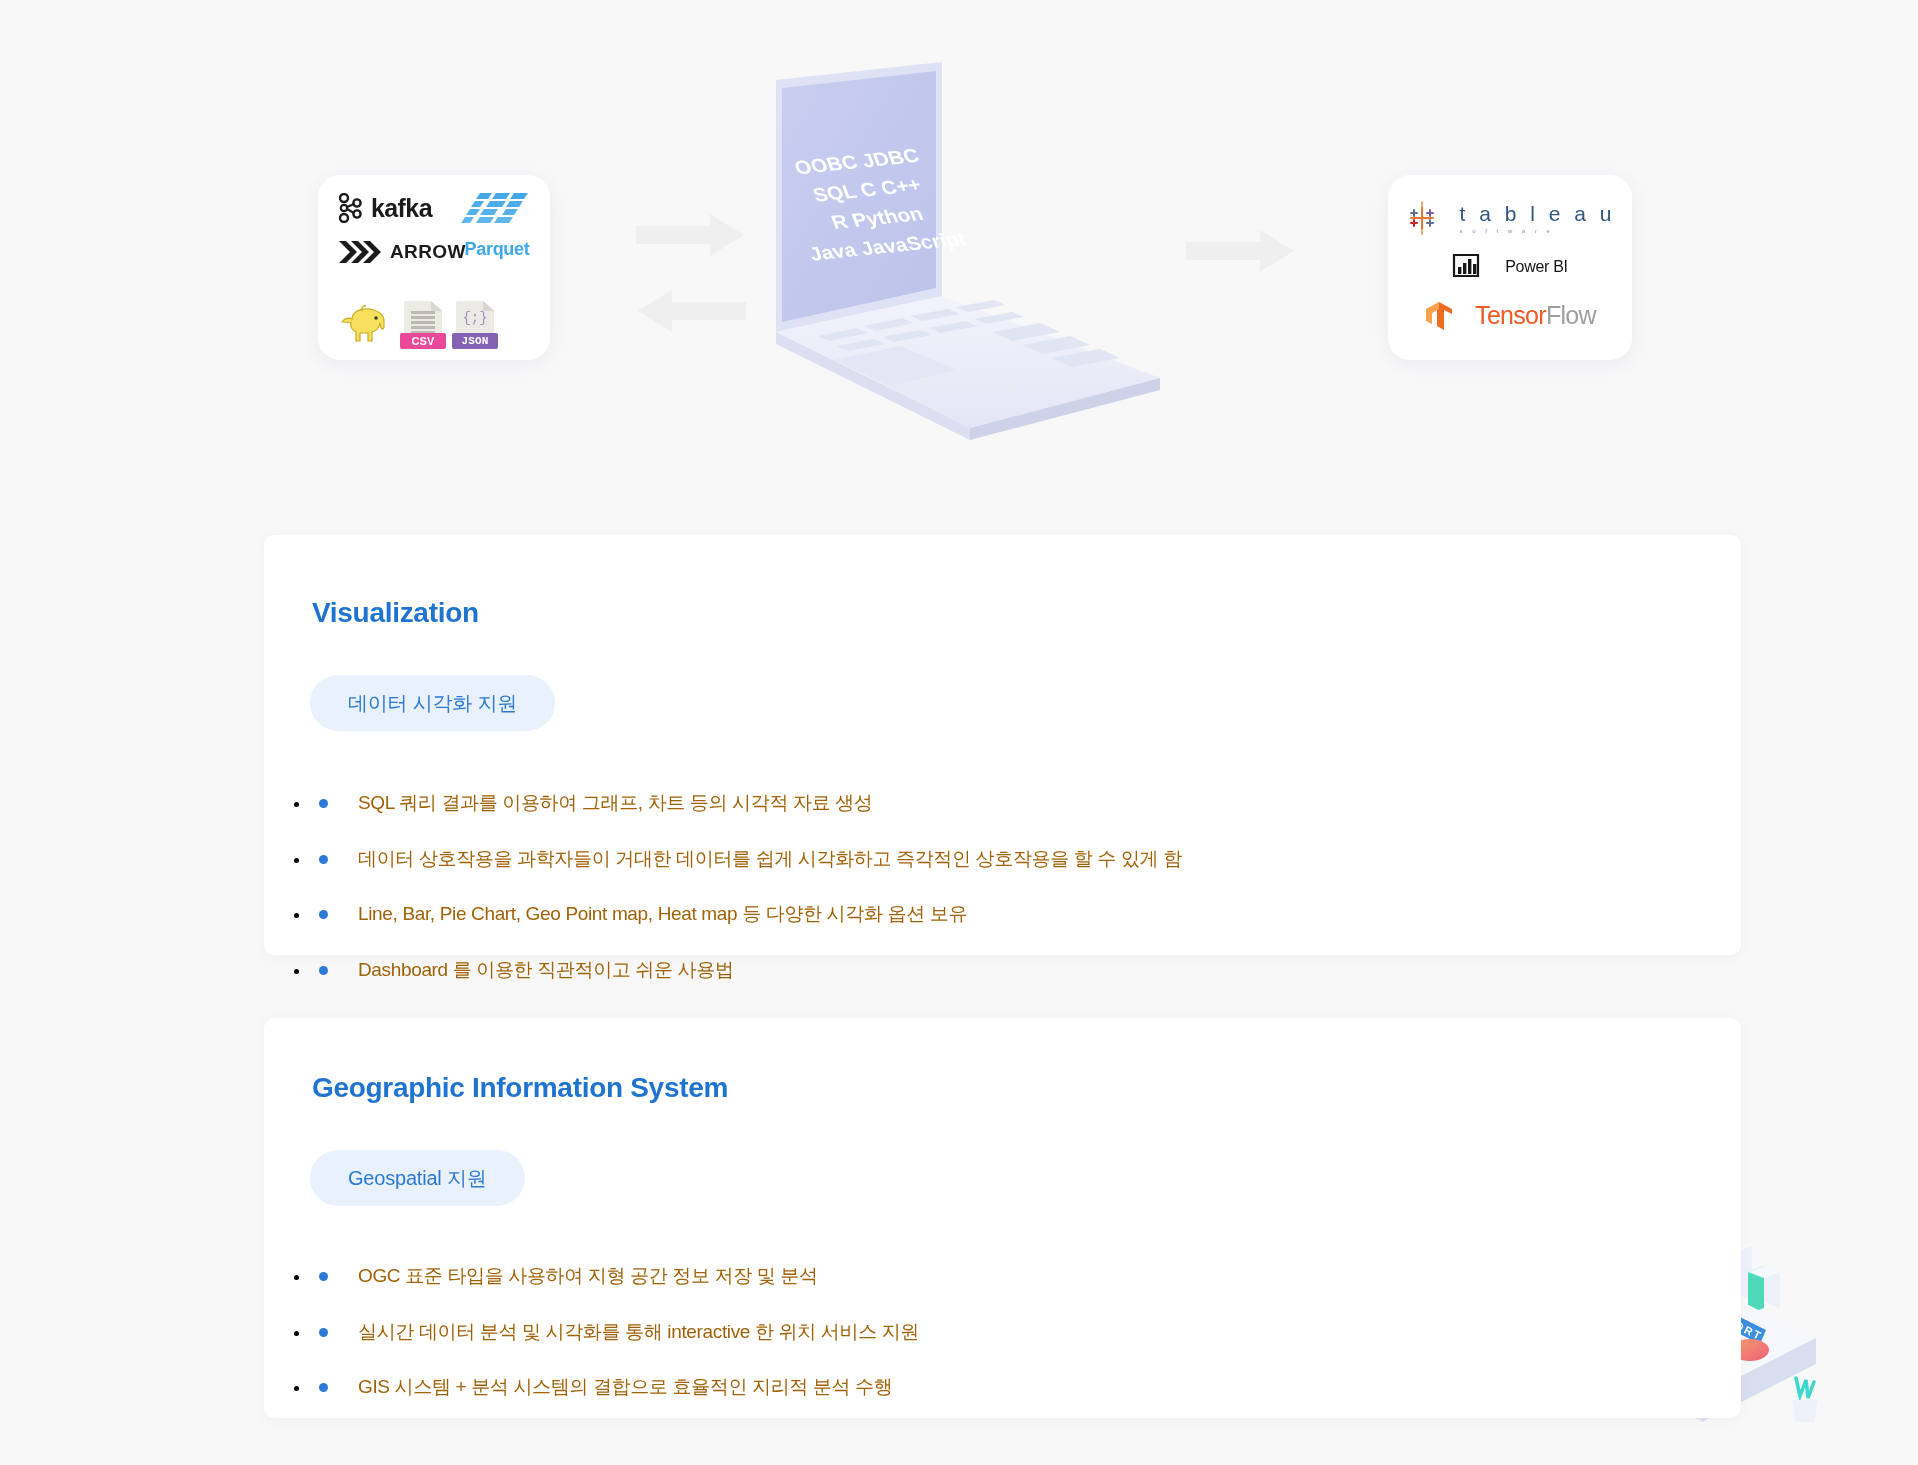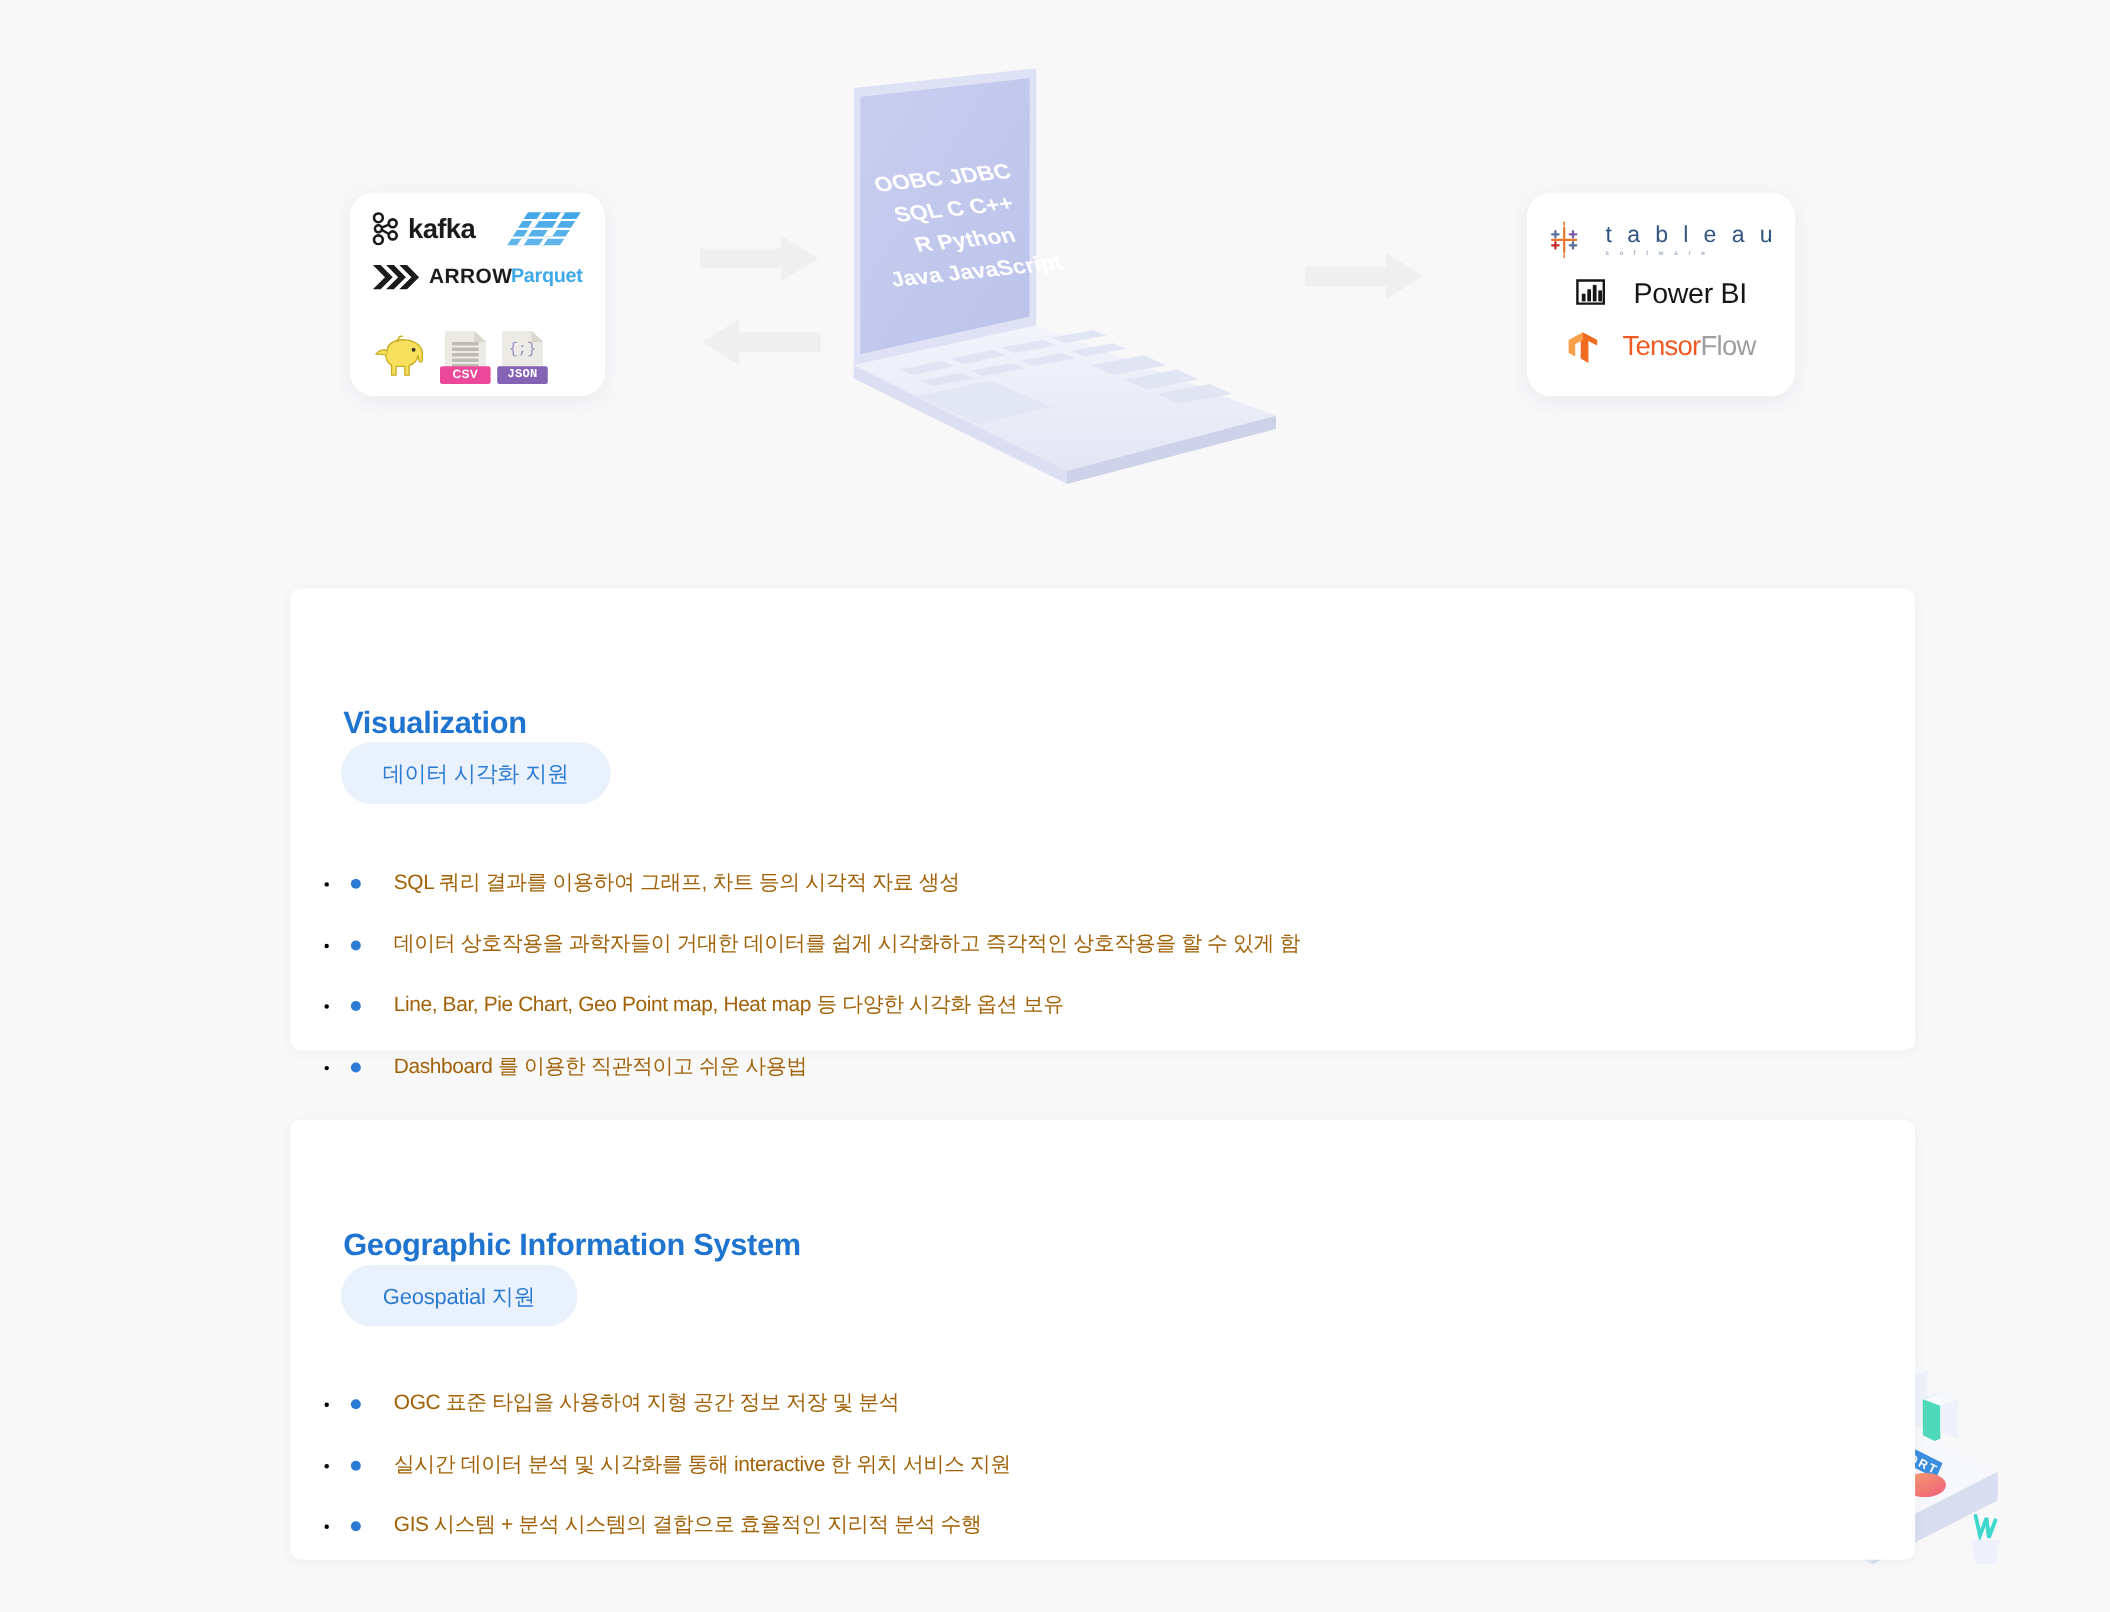--- a/index.html
+++ b/index.html
@@ -69,21 +69,21 @@
   .tag-json { background: #8463b5; font-family: Liberation Mono, monospace; }
 
   
   .hadoop { position: relative; width: 52px; height: 44px; }
 
   
   .out-list { position: absolute; inset: 0; padding: 18px 0 14px 0; }
   .out-row { height: 49px; display: flex; align-items: center; justify-content: center; gap: 21px; }
   .tableau-word { font-size: 21px; font-weight: 400; color: #32567f; letter-spacing: 4px; }
   .tableau-sub { font-size: 6px; color: #7f93ae; letter-spacing: 4px; margin-top: 2px; }
-  .powerbi-word { font-size: 26px; color: #161616; letter-spacing: -0.3px; }
+  .powerbi-word { font-size: 16px; color: #161616; letter-spacing: -0.3px; }
   .tf-word { font-size: 25px; letter-spacing: -0.7px; }
   .tf-word .o { color: #f05a23; }
   .tf-word .g { color: #9e9e9e; }
 
   
   .flowarrow { position: absolute; }
   .flowarrow svg { display: block; }
 
   
   #laptop-illo { position: absolute; left: 760px; top: 60px; width: 420px; height: 400px; }
@@ -96,21 +96,20 @@
     border-radius: 10px;
     box-shadow: 0 2px 10px rgba(70,80,120,0.05);
   }
   #card-visualization { top: 535px; height: 420px; }
   #card-gis { top: 1018px; height: 400px; }
 
   .card-title {
     position: absolute; left: 48px;
     font-size: 28px; font-weight: 700; color: #1f74cf;
     letter-spacing: -0.3px;
-    margin-top: 44px;
   }
   #card-visualization .card-title { top: 62px; }
   #card-gis .card-title { top: 54px; }
 
   .pill {
     position: absolute; left: 46px;
     height: 56px; min-width: 200px;
     background: #e9f1fc; border-radius: 28px;
     display: inline-flex; align-items: center; justify-content: center;
     padding: 0 38px;

